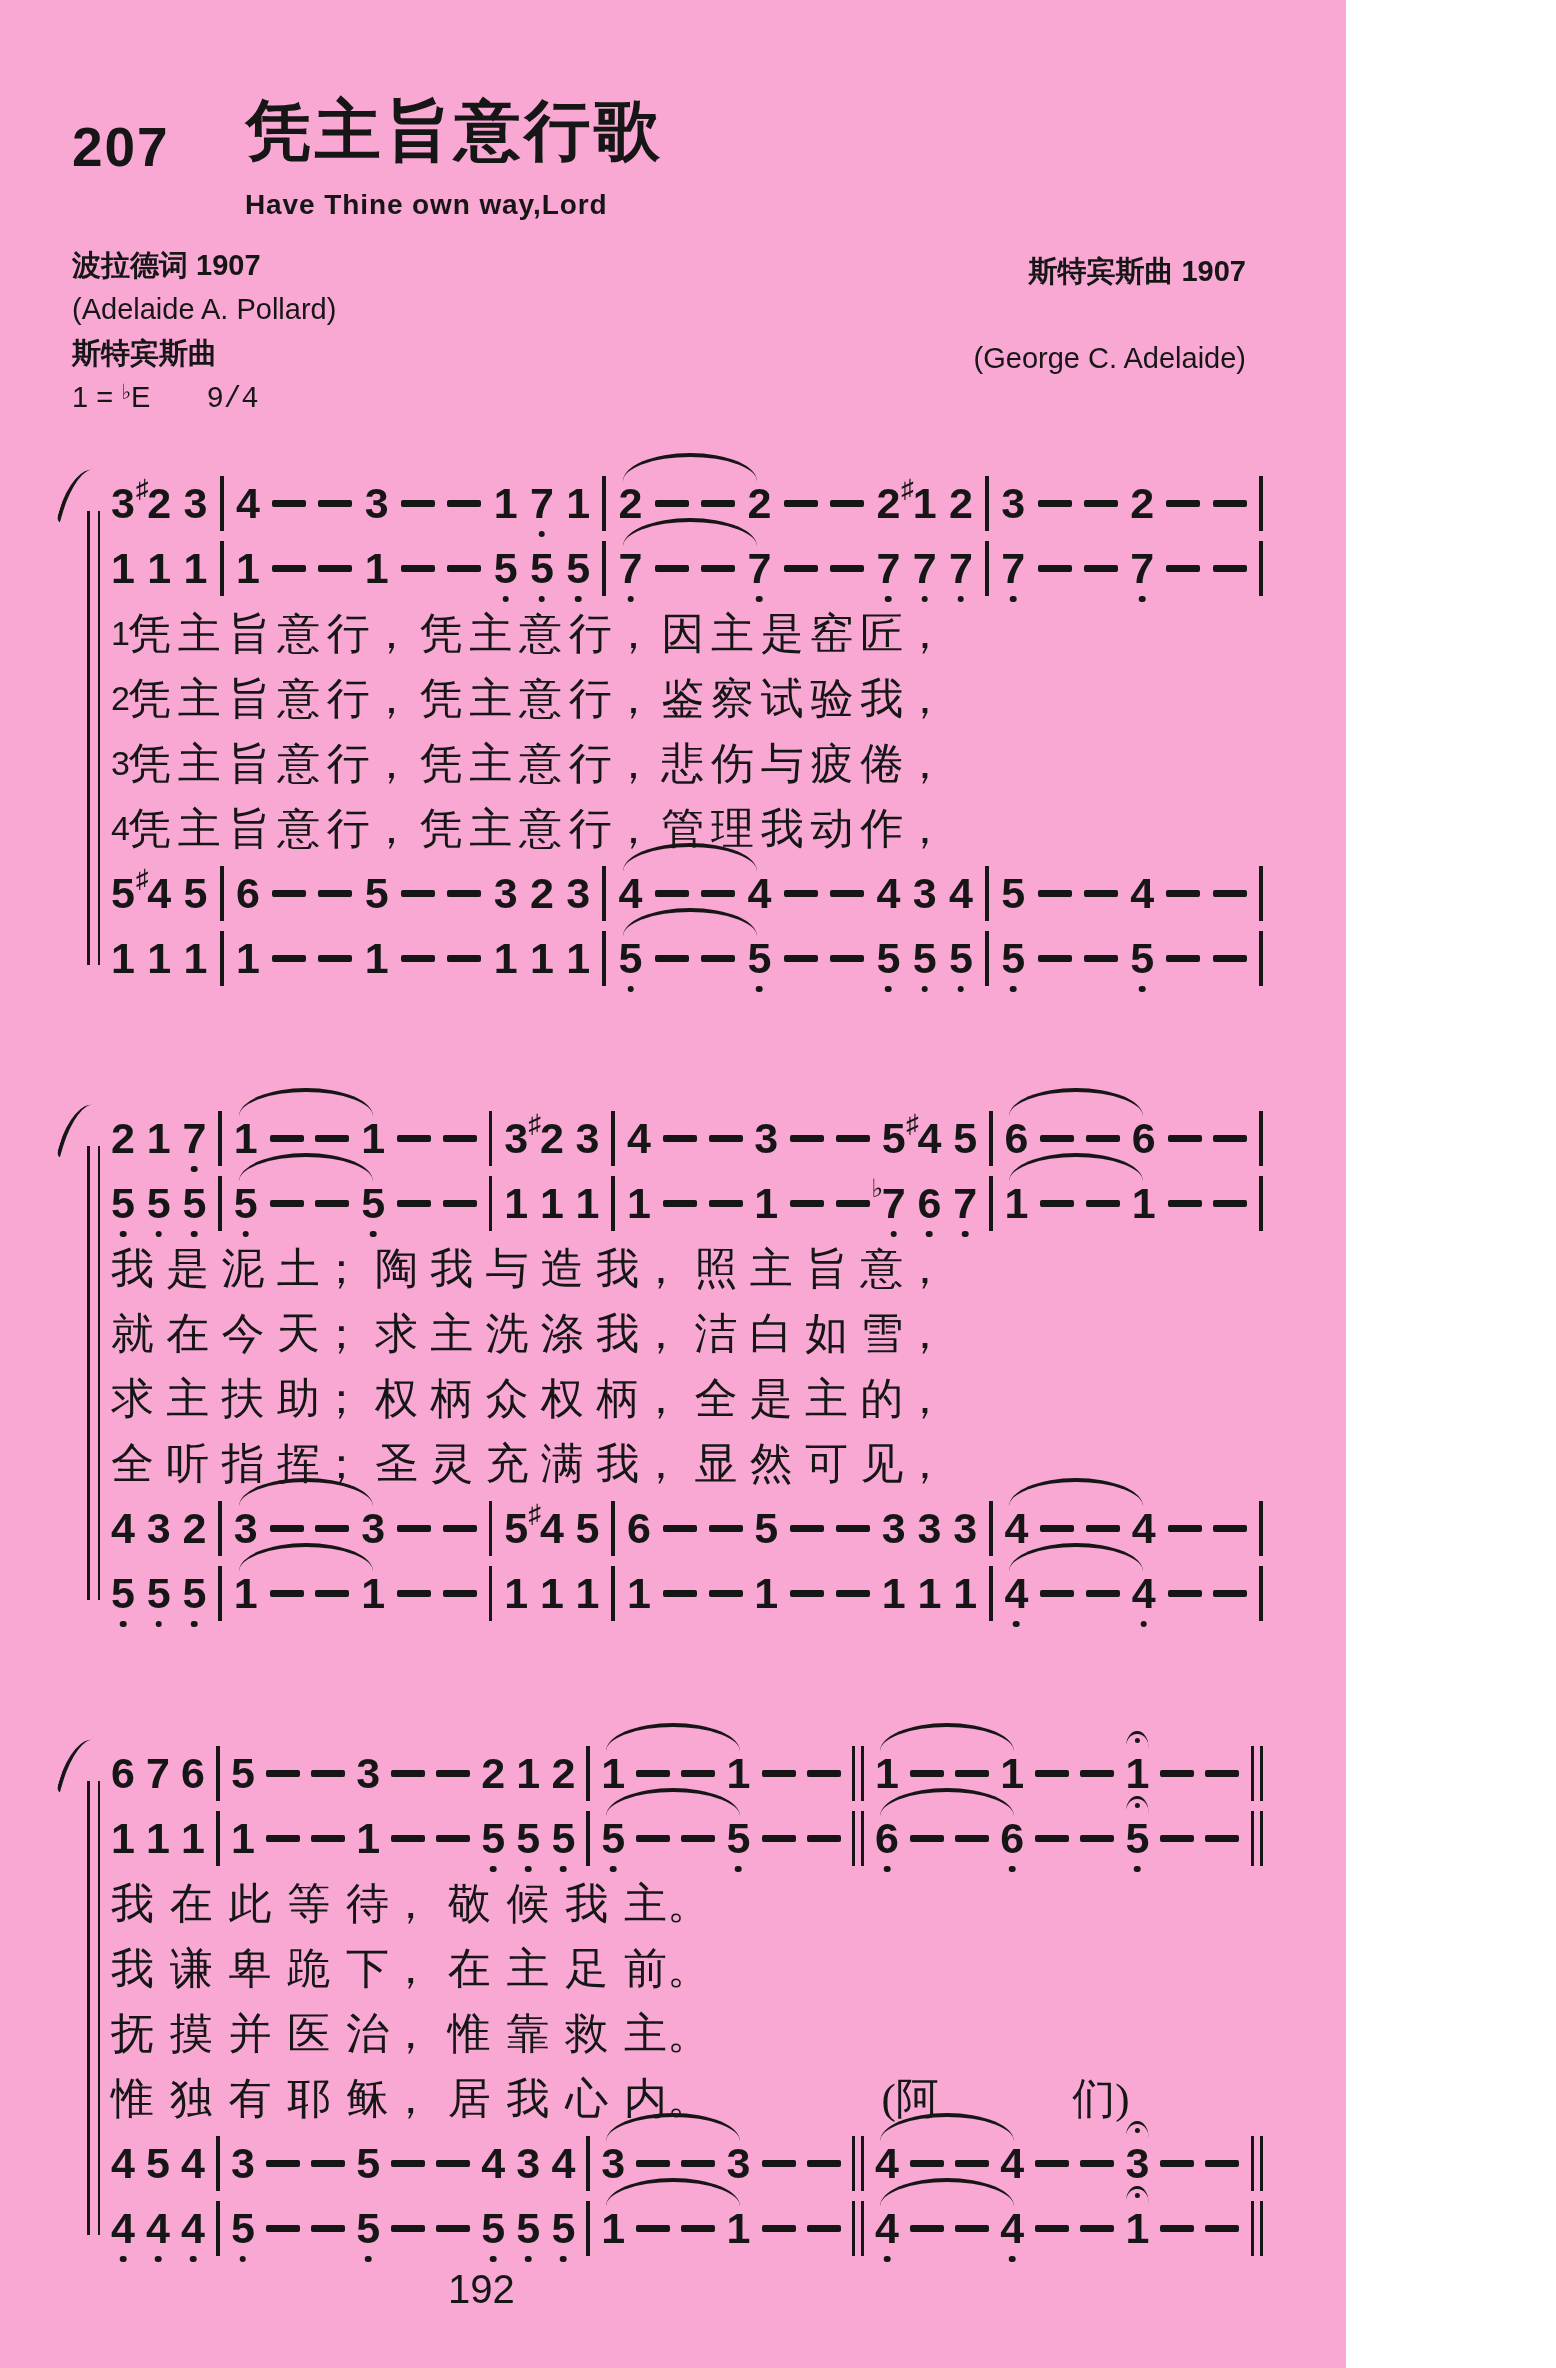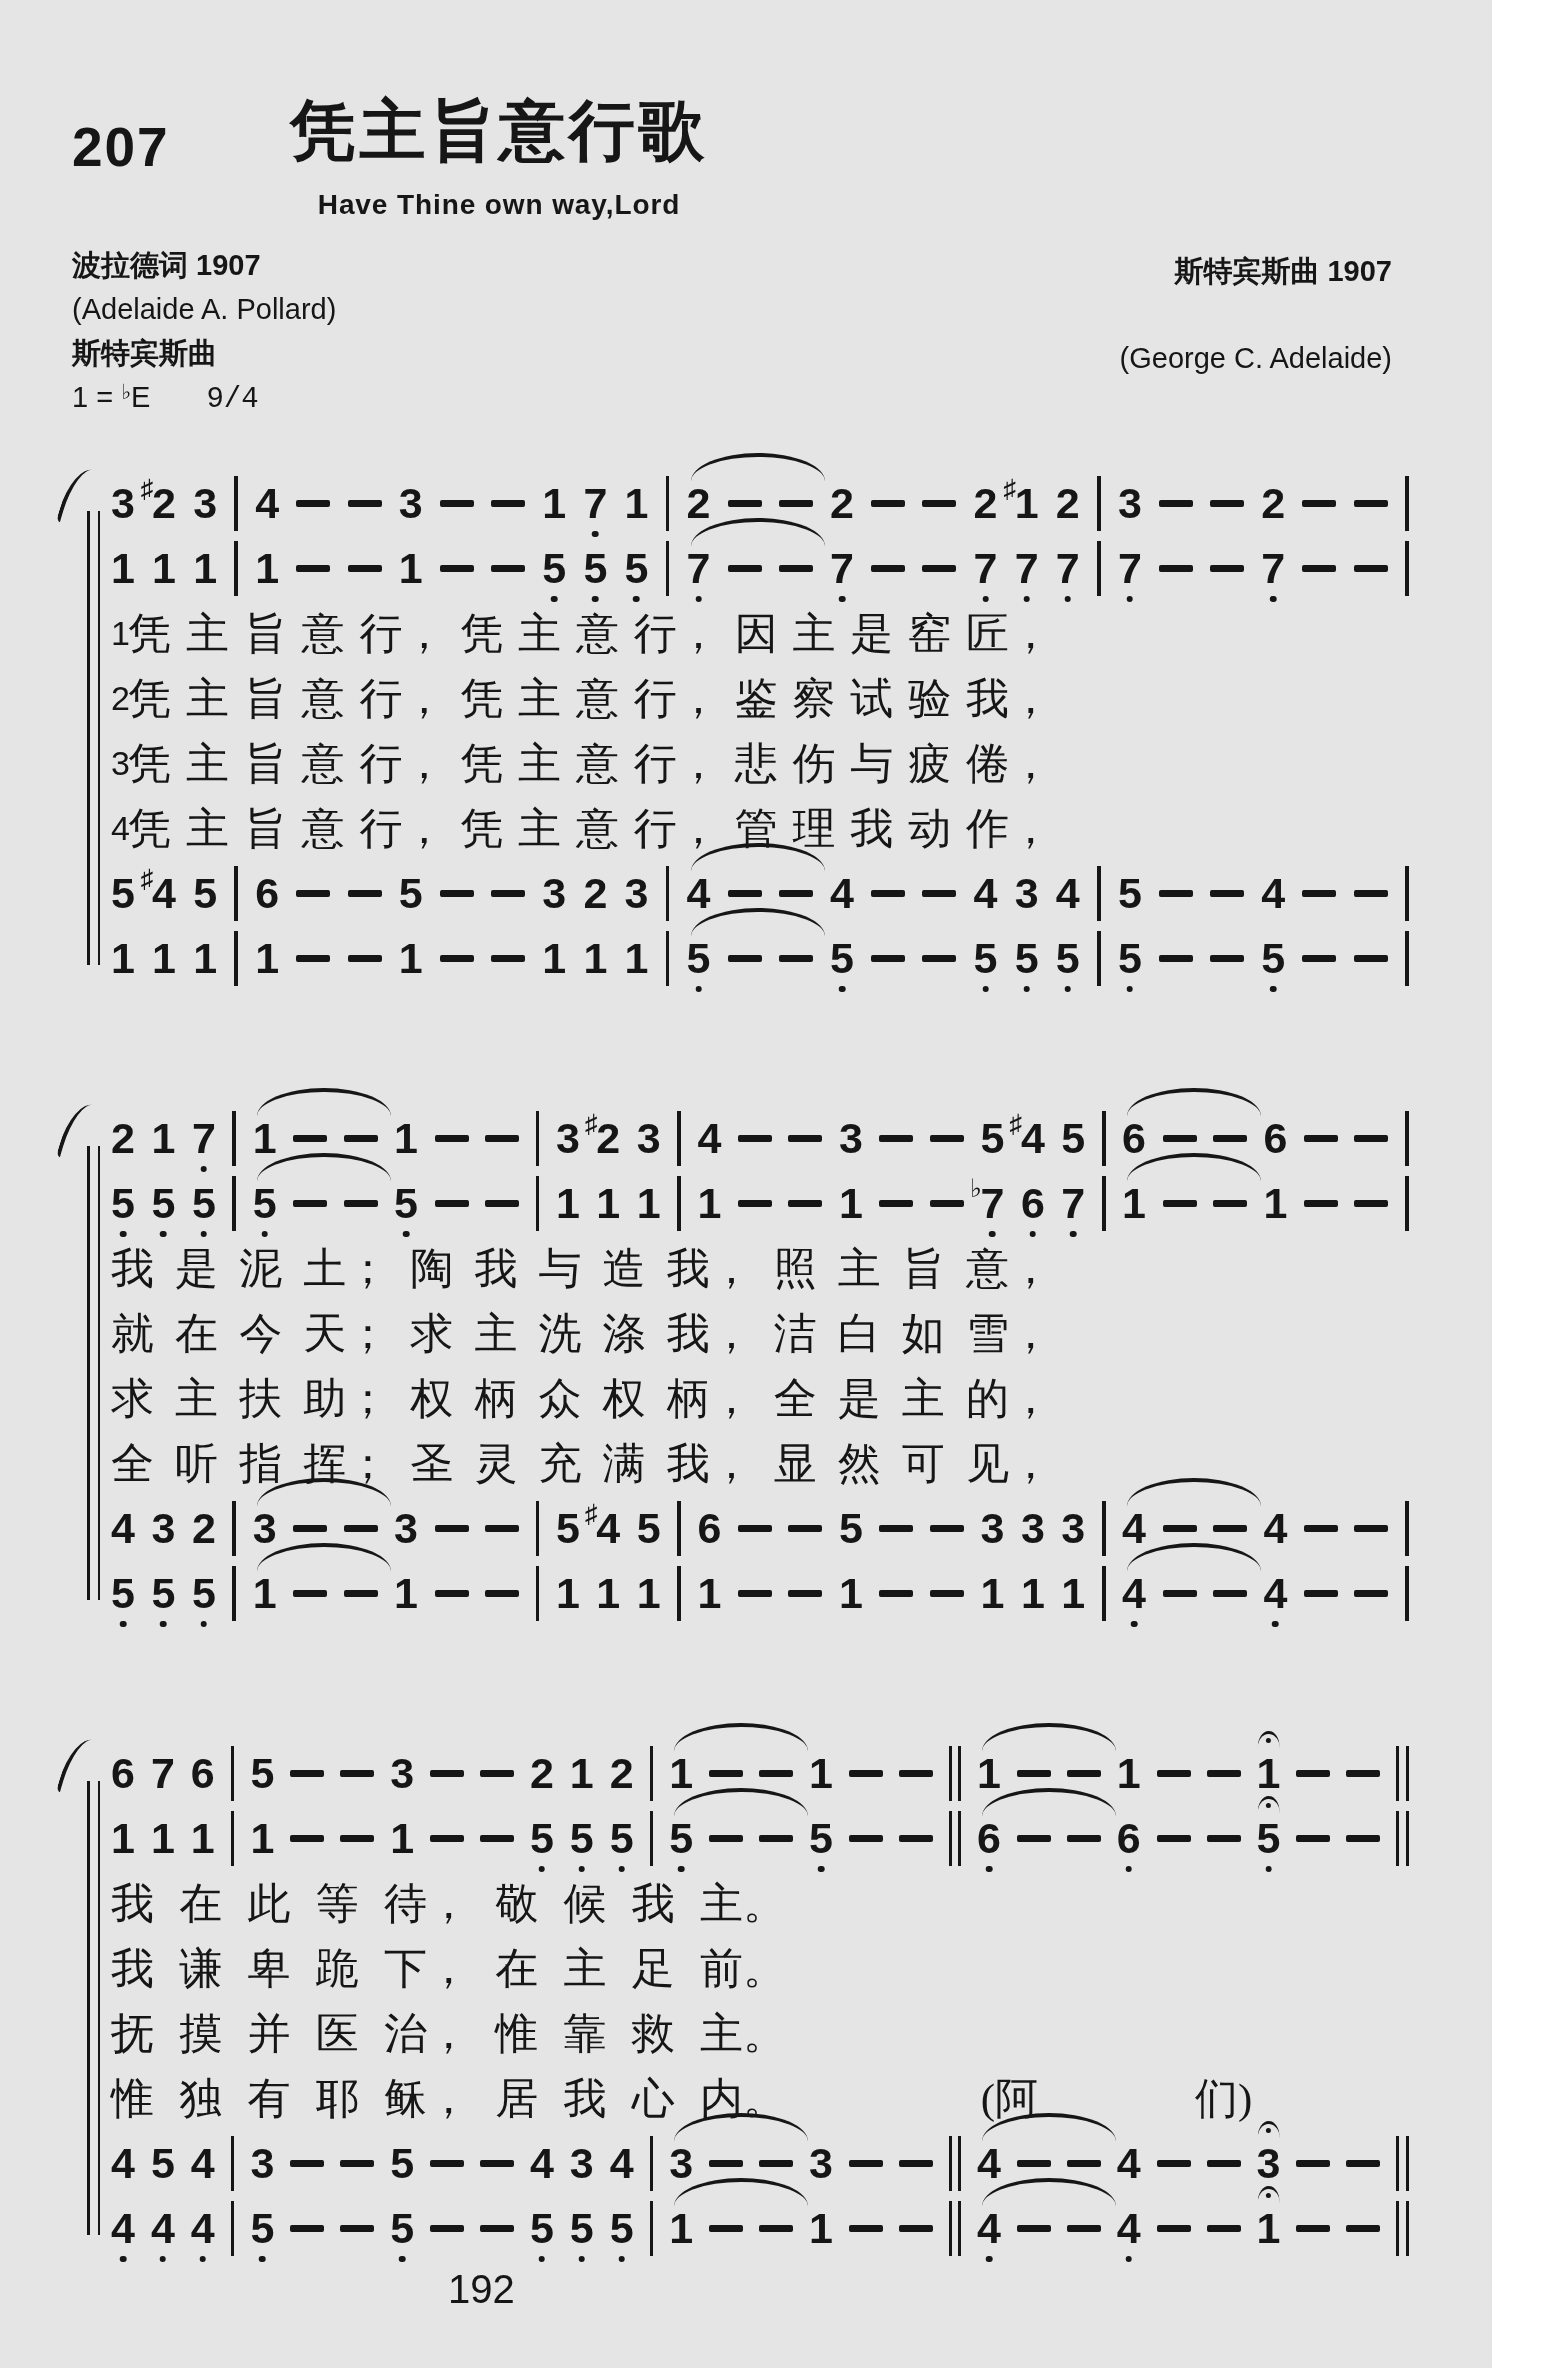--- a/index.html
+++ b/index.html
@@ -1,21 +1,21 @@
 <!DOCTYPE html>
 <html style="font-size:15px"><head>
 <meta charset="utf-8">
 <style>
   html,body{margin:0;padding:0;}
-  .page{position:relative;width:1492px;height:2368px;background:#e5e5e5;color:#161616;
+  .page{position:relative;width:1346px;height:2368px;background:#f9a8d4;color:#161616;
         font-family:"Liberation Sans","DejaVu Sans",sans-serif;overflow:hidden;}
 
   
   .pagenum-top{position:absolute;left:72px;top:115px;font-size:55px;font-weight:bold;letter-spacing:1.9px;}
-  .title-block{position:absolute;left:245px;top:94px;width:508px;text-align:center;}
+  .title-block{position:absolute;left:245px;top:94px;width:508px;text-align:left;}
   .title{margin:0;font-size:66px;font-weight:bold;letter-spacing:3.8px;line-height:1.1;}
   .subtitle{margin-top:22px;font-size:28px;font-weight:bold;letter-spacing:0.9px;}
   .credit-left{position:absolute;left:72px;top:243px;font-size:29px;line-height:44px;font-weight:bold;}
   .credit-left .en{font-weight:normal;}
   .keyline{font-weight:normal;}
   .keyline .flat{font-size:21px;line-height:0;vertical-align:8.5px;font-weight:bold;}
   .keyline .meter{margin-left:56px;font-family:Liberation Mono, monospace;}
   .credit-right{position:absolute;right:100px;top:249px;text-align:right;font-size:29px;line-height:44px;font-weight:bold;}
   .credit-right .en{font-weight:normal;margin-top:43px;}
 

